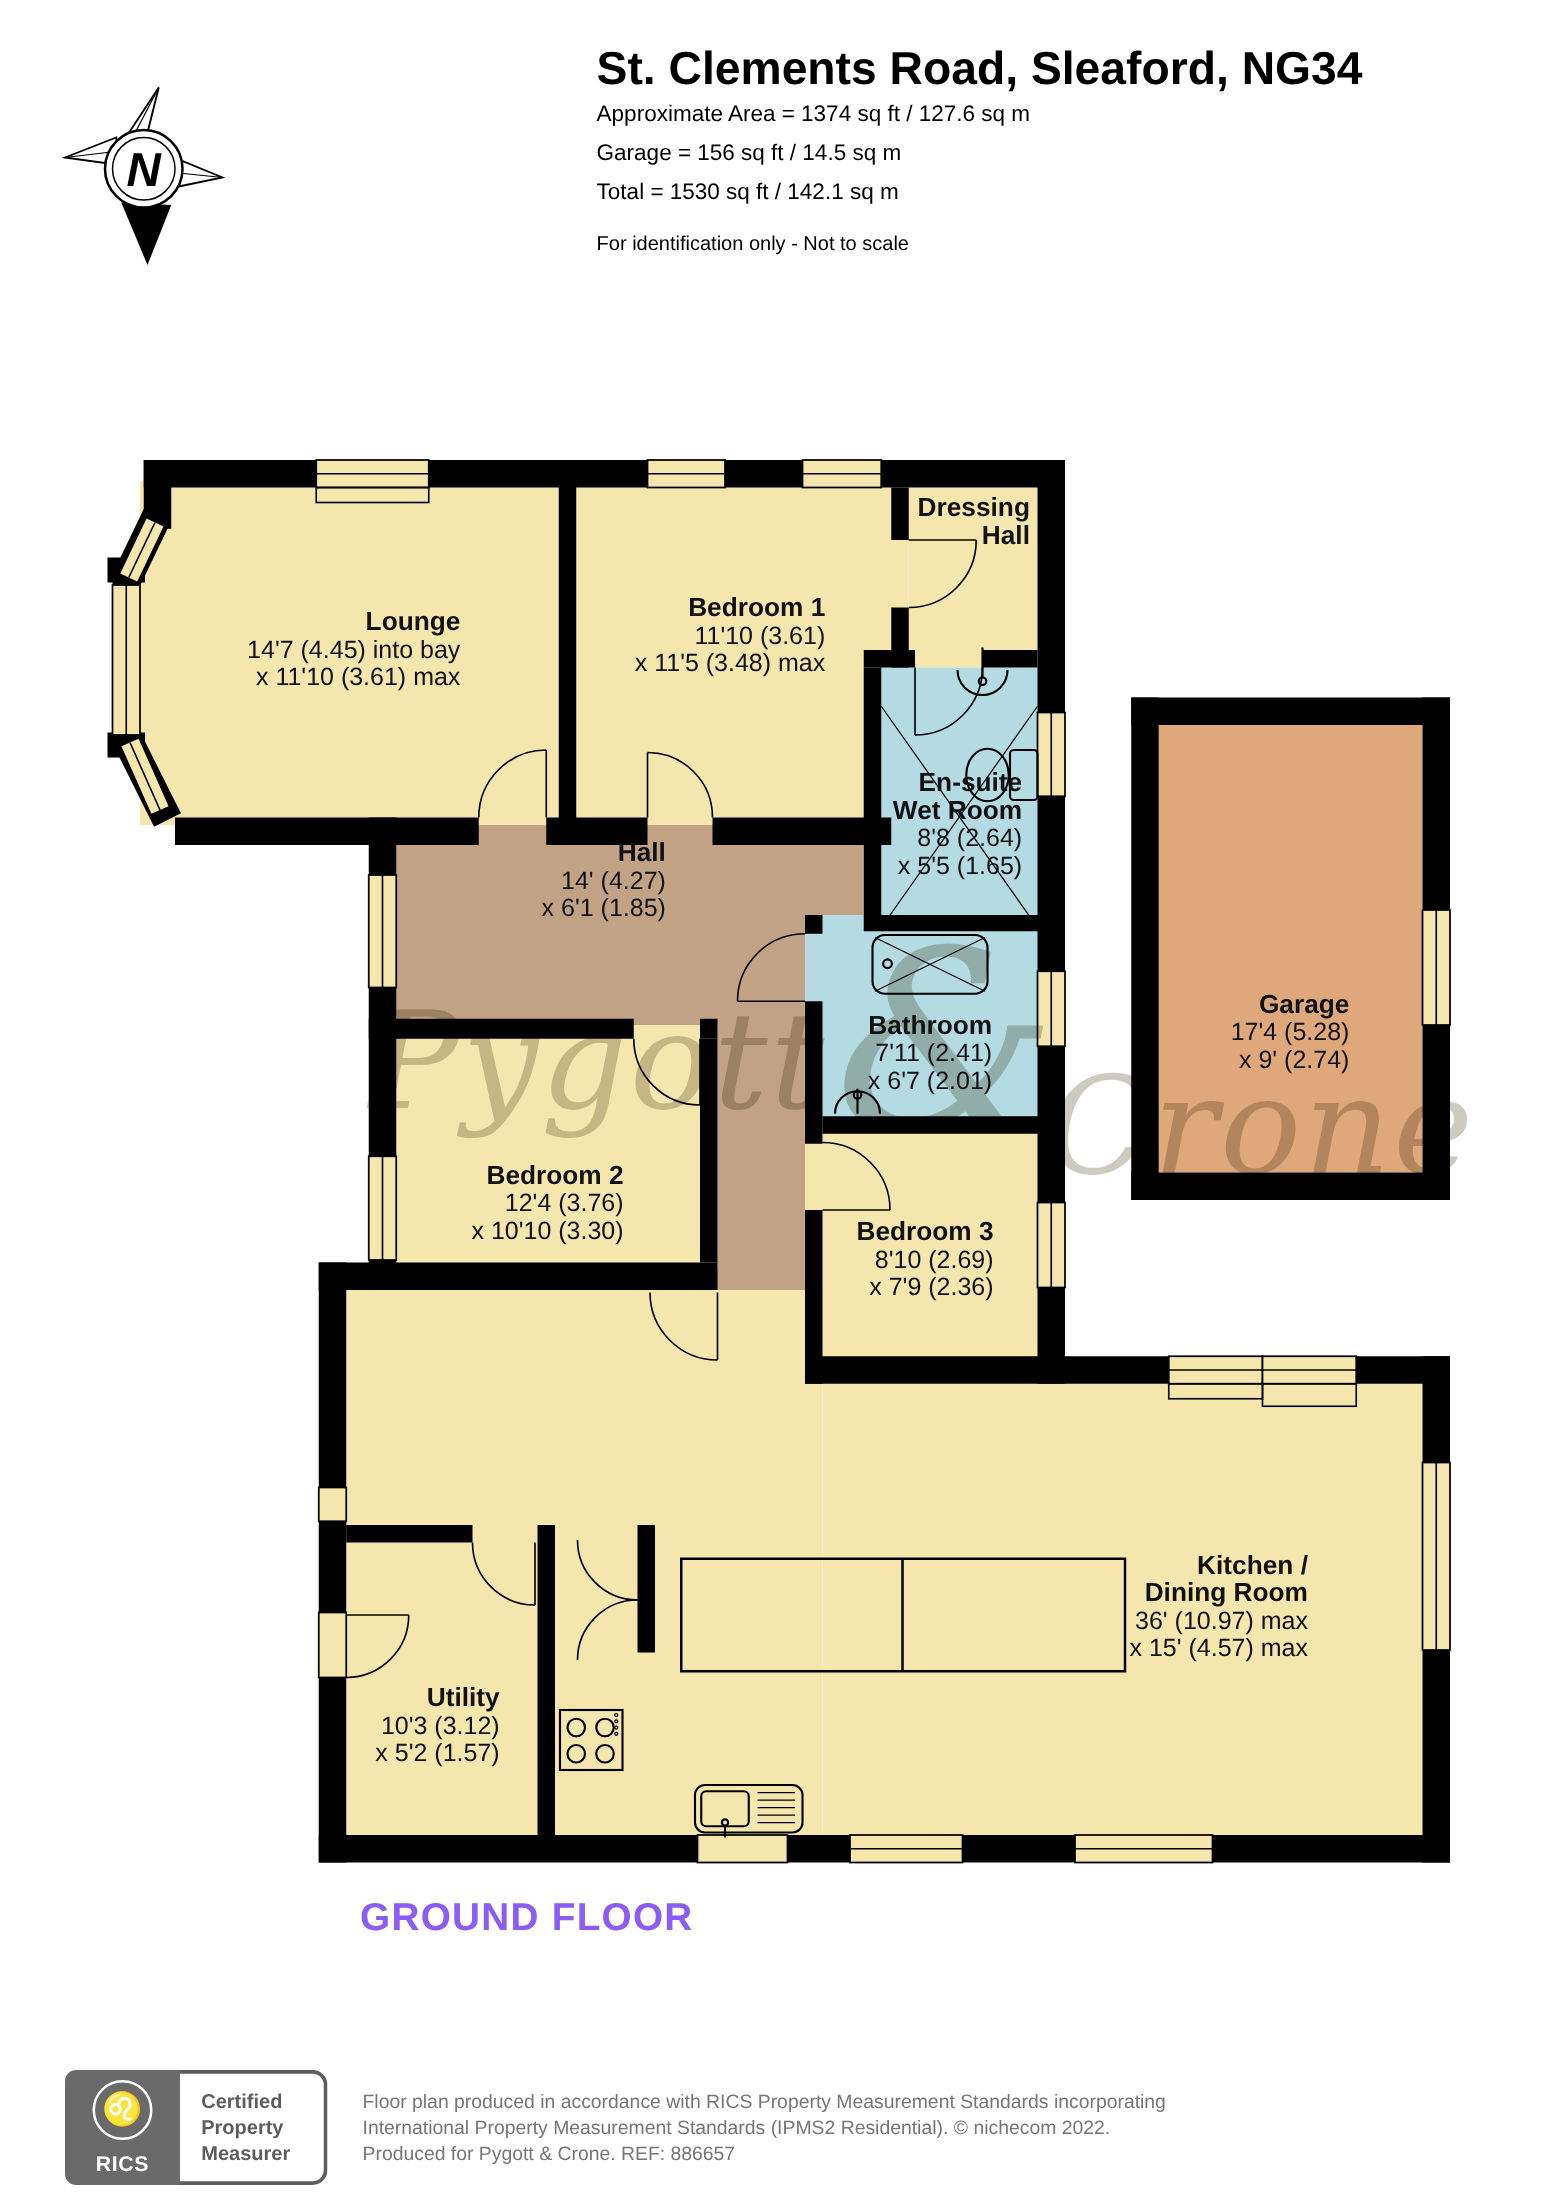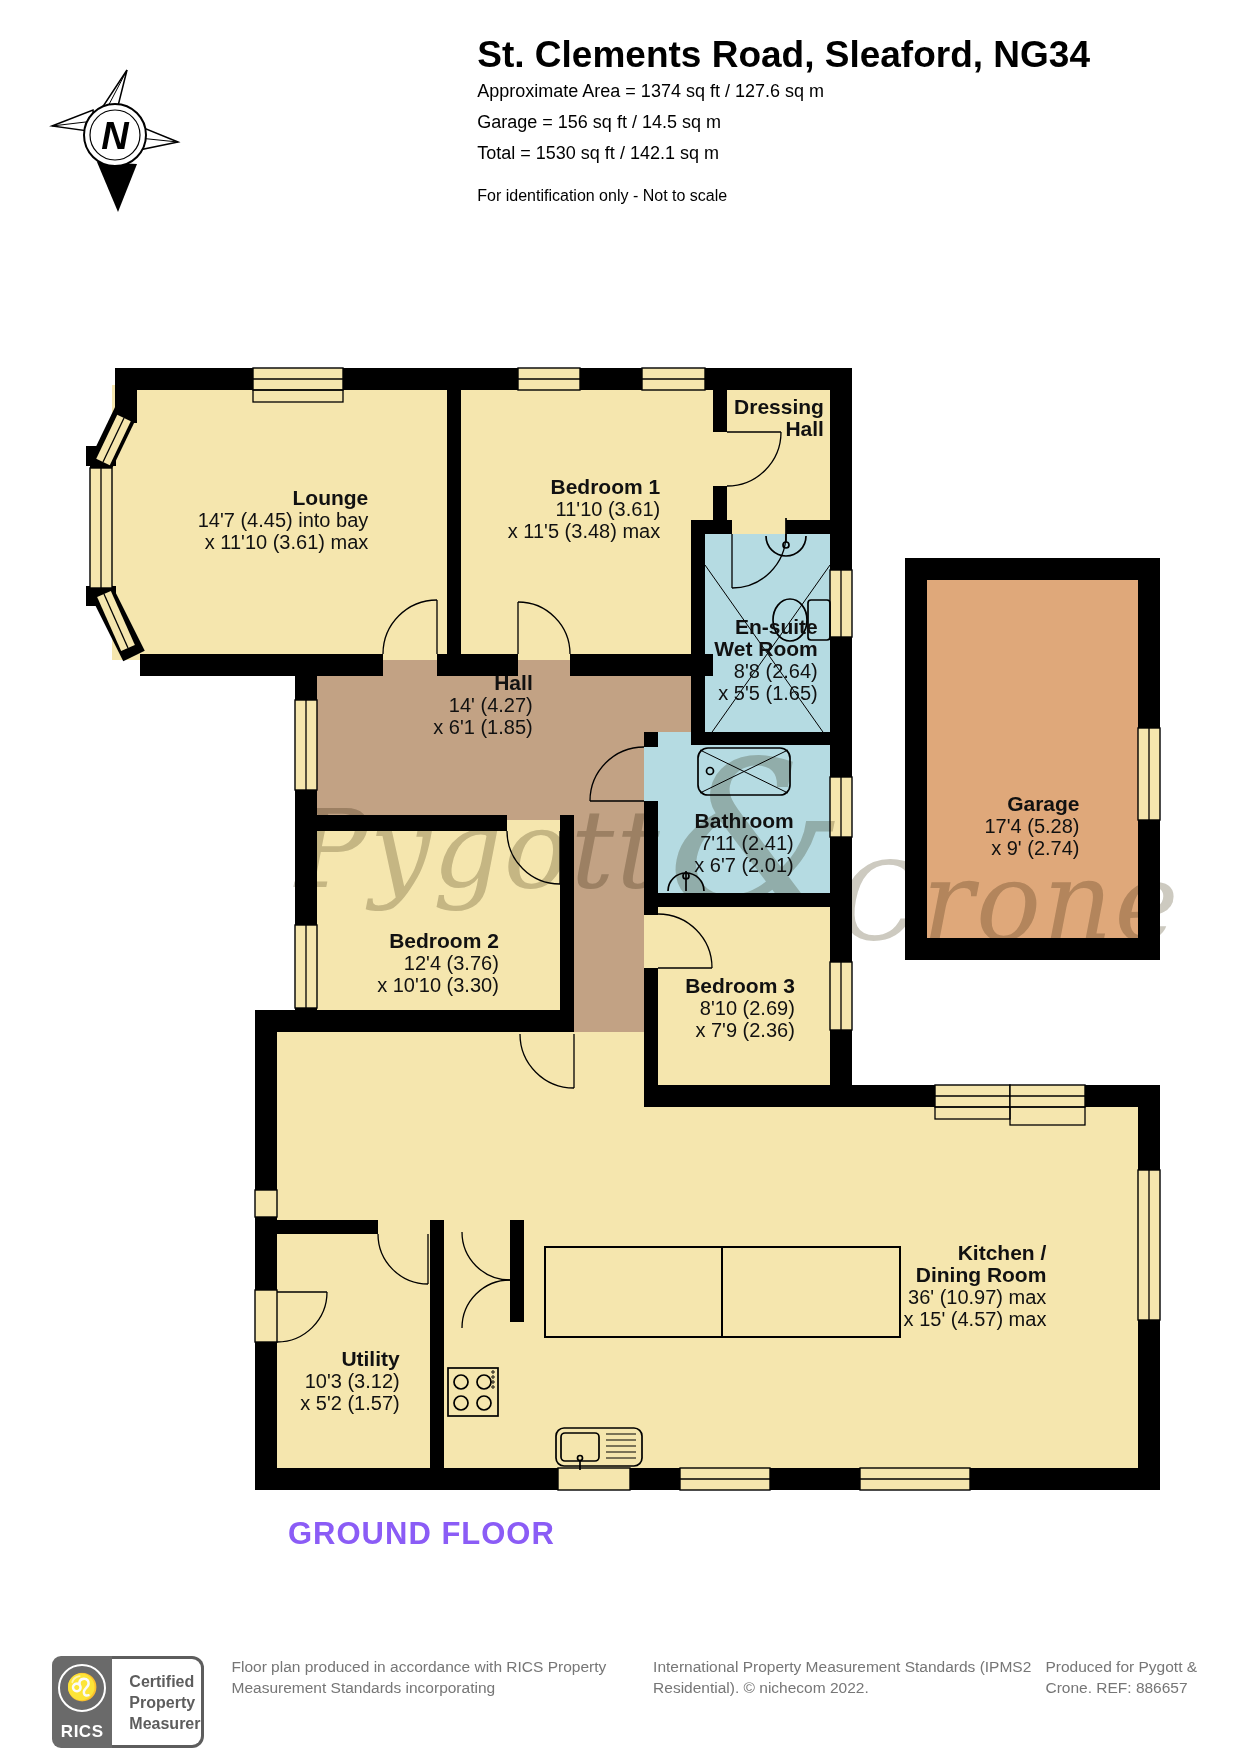--- a/index.html
+++ b/index.html
@@ -45,21 +45,21 @@
       display:flex;flex-direction:column;align-items:center;justify-content:space-between;
       padding:8px 0 6px 0;box-sizing:border-box;}
   .rics-lion{width:44px;height:44px;border:2px solid #fff;border-radius:50%;color:#fff;
       font-size:26px;line-height:42px;text-align:center;}
   .rics-word{color:#fff;font-weight:bold;font-size:17px;letter-spacing:.5px;}
   .cpm-box{width:118px;height:92px;border:3px solid #5d5d5d;border-left:none;
       border-radius:0 12px 12px 0;box-sizing:border-box;display:flex;flex-direction:column;
       justify-content:center;padding-left:17px;color:#5d5d5d;font-weight:bold;
       font-size:16px;line-height:21px;}
   .ftext{margin-left:28px;color:#767676;font-size:15.5px;line-height:21px;
-      display:flex;flex-direction:row;justify-content:center;}
+      display:flex;flex-direction:column;justify-content:center;}
 </style>
 </head>
 <body>
 
 <div id="canvas">
 
   <svg id="plan-svg" width="1241" height="1755" viewBox="0 0 1241 1755">
 
     <g>
       <rect class="f-room" x="112" y="385" width="349" height="275"></rect>

